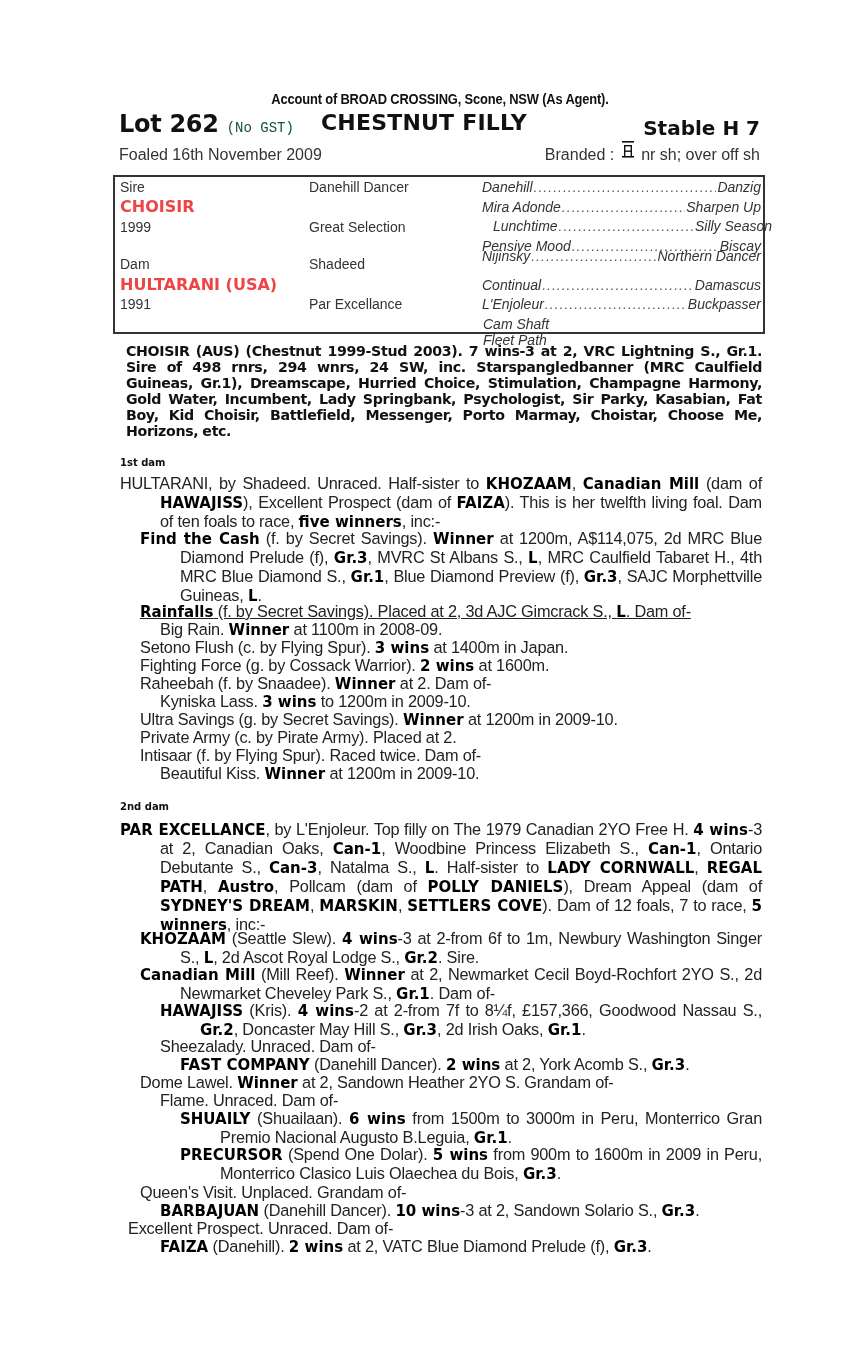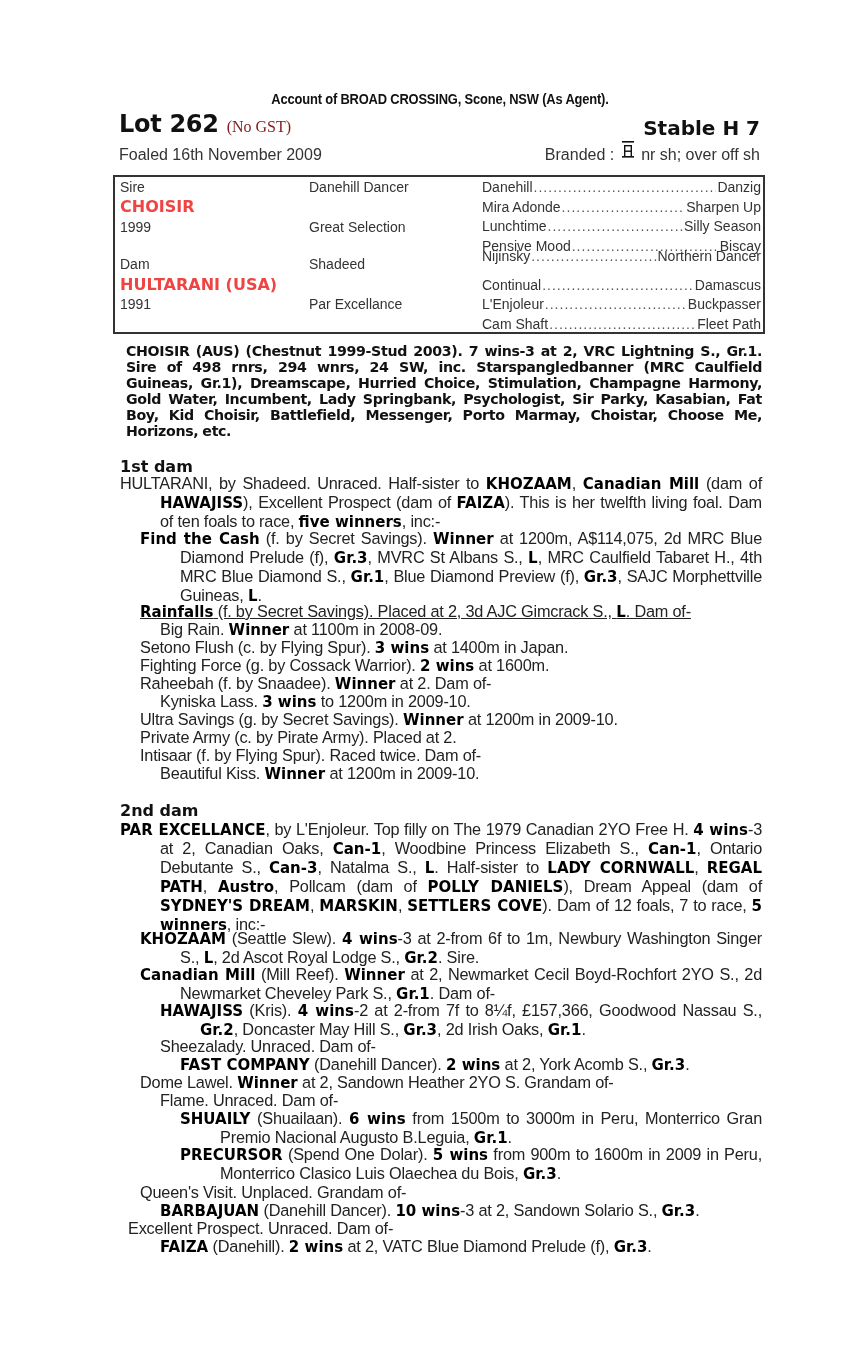--- a/index.html
+++ b/index.html
@@ -2,56 +2,57 @@
 <html><head>
 <meta charset="utf-8">
 <style>
   html, body { margin: 0; padding: 0; background: #ffffff; }
   body { width: 860px; height: 1356px; position: relative; overflow: hidden; color: #111; font-family: "Liberation Sans", sans-serif; }
   .page { position: absolute; left: 0; top: 0; width: 860px; }
 
   .account { position: absolute; left: 0; top: 90px; width: 880px; text-align: center; font-weight: bold; font-size: 15px; letter-spacing: -0.2px; transform: scaleX(0.86); transform-origin: 440px 0; }
   .lotline { position: absolute; left: 119px; top: 110px; width: 641px; height: 30px; }
   .lot { position: absolute; left: 0; top: 0; font-family: "DejaVu Sans", sans-serif; font-weight: bold; font-size: 24px; letter-spacing: -0.3px; }
-  .nogst { font-family: Liberation Serif, serif; font-weight: normal; font-size: 16px; color: #7f1d1d; letter-spacing: 0; }
+  .nogst { font-family: Liberation Mono, monospace; font-weight: normal; font-size: 14px; color: #14532d; letter-spacing: 0; }
   .horse { position: absolute; left: 202px; top: 0; font-family: "DejaVu Sans", sans-serif; font-weight: bold; font-size: 22px; letter-spacing: 0.2px; }
   .stable { position: absolute; right: 0; top: 6px; font-family: "DejaVu Sans", sans-serif; font-weight: bold; font-size: 20px; }
 
   .foaled { position: absolute; left: 119px; top: 146px; font-size: 16px; color: #333; }
   .branded { position: absolute; right: 100px; top: 146px; font-size: 16px; color: #333; white-space: nowrap; }
   .brand-mark { display: inline-block; position: relative; width: 14px; height: 16px; vertical-align: -2px; margin: 0 2px; }
   .brand-mark svg { position: absolute; left: 0; top: -6px; }
 
   .pedbox { position: absolute; left: 113px; top: 175px; width: 652px; height: 159px; border: 2px solid #333; box-sizing: border-box; }
   .ped-left { position: absolute; left: 5px; top: 2px; font-size: 14px; color: #333; }
   .ped-row { position: absolute; white-space: nowrap; }
   .ped-bold { font-family: "DejaVu Sans", sans-serif; font-weight: bold; font-size: 16px; color: #ef4444; }
   .ped-right { position: absolute; left: 367px; top: 2px; width: 279px; font-size: 14px; color: #333; }
-  .ped-line { position: absolute; left: 0; width: 279px; height: 19px; display: flex; align-items: baseline; white-space: nowrap; }
+  .ped-line { position: absolute; left: 0; width: 279px; height: 19px; display: flex; align-items: baseline; white-space: nowrap; font-style: italic; }
   .ped-line .dots { flex: 1; overflow: hidden; margin: 0 1px; letter-spacing: 1px; color: #555; }
   .ped-line .dots::after { content: "........................................................................................................"; }
 
   .sire-desc { position: absolute; left: 126px; top: 343px; width: 636px; font-family: "DejaVu Sans", sans-serif; font-weight: bold; font-size: 14.2px; line-height: 16px; text-align: justify; letter-spacing: -0.35px; word-spacing: -0.5px; }
-  .heading { position: absolute; left: 120px; font-family: "DejaVu Sans", sans-serif; font-weight: bold; font-size: 16px; }
+  .heading { position: absolute; left: 120px; font-family: "DejaVu Sans", sans-serif; font-weight: bold; font-size: 10px; }
   .para { position: absolute; font-size: 16.3px; line-height: 18.1px; color: #222; text-align: justify; letter-spacing: -0.2px; }
   .para b { font-family: "DejaVu Sans", sans-serif; font-weight: bold; color: #000; font-size: 15px; letter-spacing: 0; }
   .last { text-align-last: left; }
 </style>
 </head>
 <body>
 
 <div class="page">
 
   <div class="account">Account of BROAD CROSSING, Scone, NSW (As Agent).</div>
 
   <div class="lotline">
     <div class="lot">
       <span>Lot 262</span>
       <span class="nogst">(No GST)</span>
     </div>
+    <div class="horse">CHESTNUT FILLY</div>
     <div class="stable">Stable H 7</div>
   </div>
 
   <div class="foaled">Foaled 16th November 2009</div>
   <div class="branded">
     <span>Branded :</span>
     <span class="brand-mark">
       <svg width="14" height="22" viewBox="0 0 14 22">
         <rect x="1" y="1" width="12" height="1.6" fill="#111"></rect>
         <rect x="3" y="5" width="8" height="1.4" fill="#111"></rect>
@@ -83,21 +84,21 @@
       <div class="ped-line" style="top:0px;">
           <span>Danehill</span>
           <span class="dots"></span>
           <span>Danzig</span>
         </div>
       <div class="ped-line" style="top:19.5px;">
           <span>Mira Adonde</span>
           <span class="dots"></span>
           <span>Sharpen Up</span>
         </div>
-      <div class="ped-line" style="top:39px;">
+      <div class="ped-line" style="top:39px;margin-left:11px;">
           <span>Lunchtime</span>
           <span class="dots"></span>
           <span>Silly Season</span>
         </div>
       <div class="ped-line" style="top:58.5px;">
           <span>Pensive Mood</span>
           <span class="dots"></span>
           <span>Biscay</span>
         </div>
       <div class="ped-line" style="top:69px;text-align:right;">
@@ -108,21 +109,21 @@
       <div class="ped-line" style="top:97.5px;">
           <span>Continual</span>
           <span class="dots"></span>
           <span>Damascus</span>
         </div>
       <div class="ped-line" style="top:117px;">
           <span>L'Enjoleur</span>
           <span class="dots"></span>
           <span>Buckpasser</span>
         </div>
-      <div class="ped-line" style="top:136.5px;">
+      <div class="ped-line" style="top:136.5px;flex-direction:column;">
           <span>Cam Shaft</span>
           <span class="dots"></span>
           <span>Fleet Path</span>
         </div>
     </div>
   </div>
 
   <div class="sire-desc last">CHOISIR (AUS) (Chestnut 1999-Stud 2003). 7 wins-3 at 2, VRC Lightning S., Gr.1. Sire of 498 rnrs, 294 wnrs, 24 SW, inc. Starspangledbanner (MRC Caulfield Guineas, Gr.1), Dreamscape, Hurried Choice, Stimulation, Champagne Harmony, Gold Water, Incumbent, Lady Springbank, Psychologist, Sir Parky, Kasabian, Fat Boy, Kid Choisir, Battlefield, Messenger, Porto Marmay, Choistar, Choose Me, Horizons, etc.</div>
 
   <div class="heading" style="top:457px;">1st dam</div>

